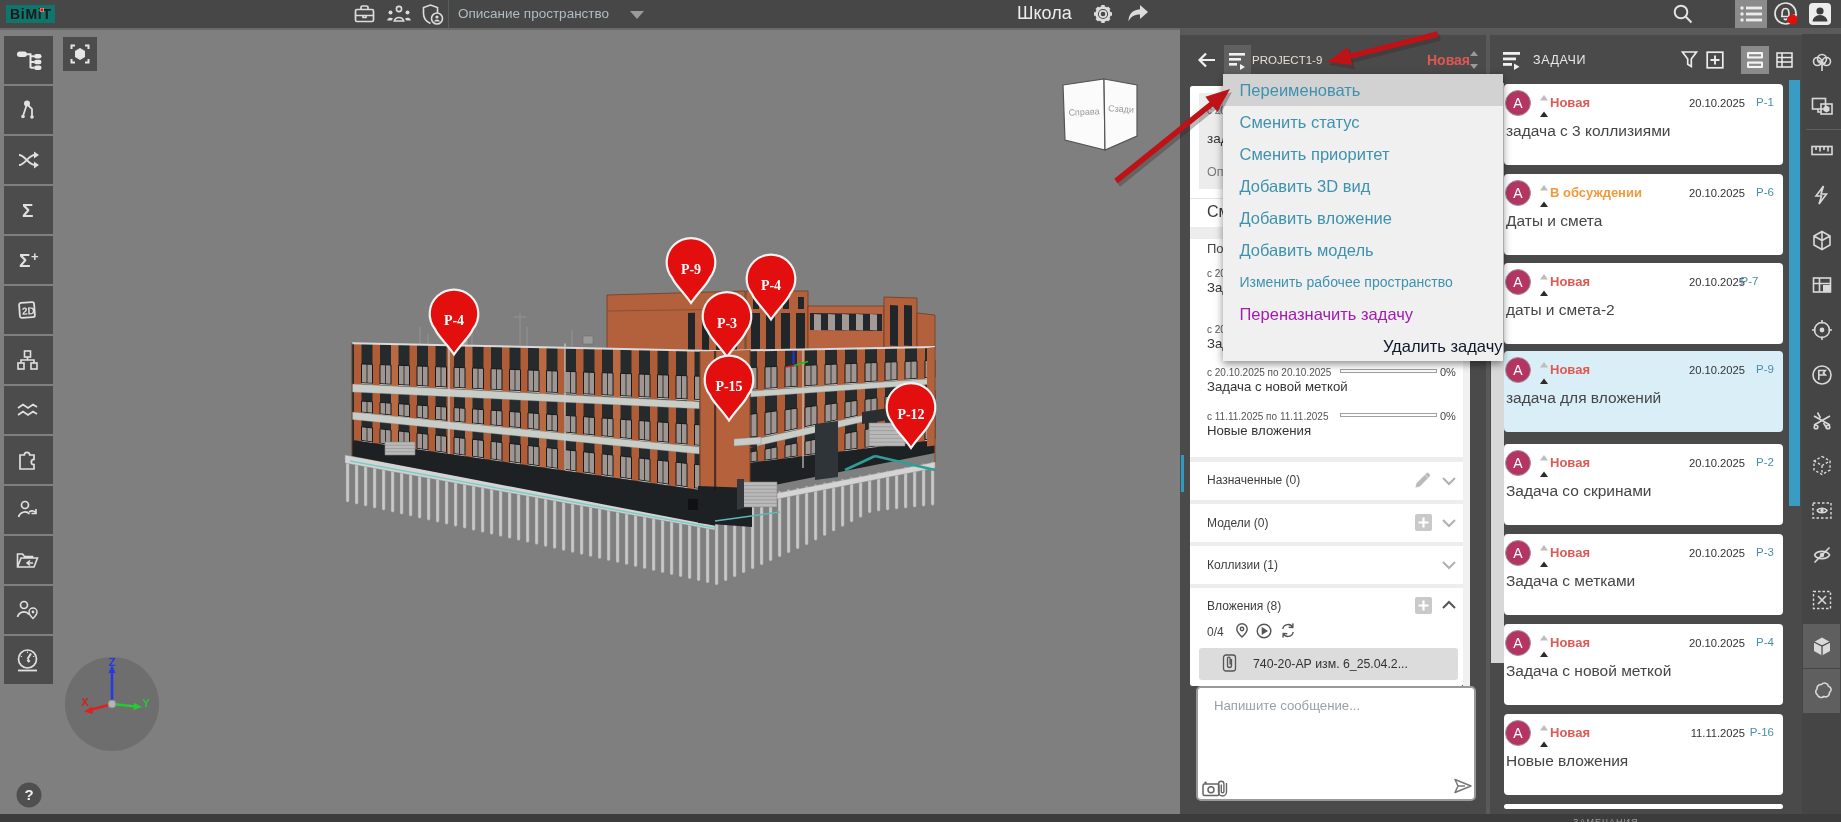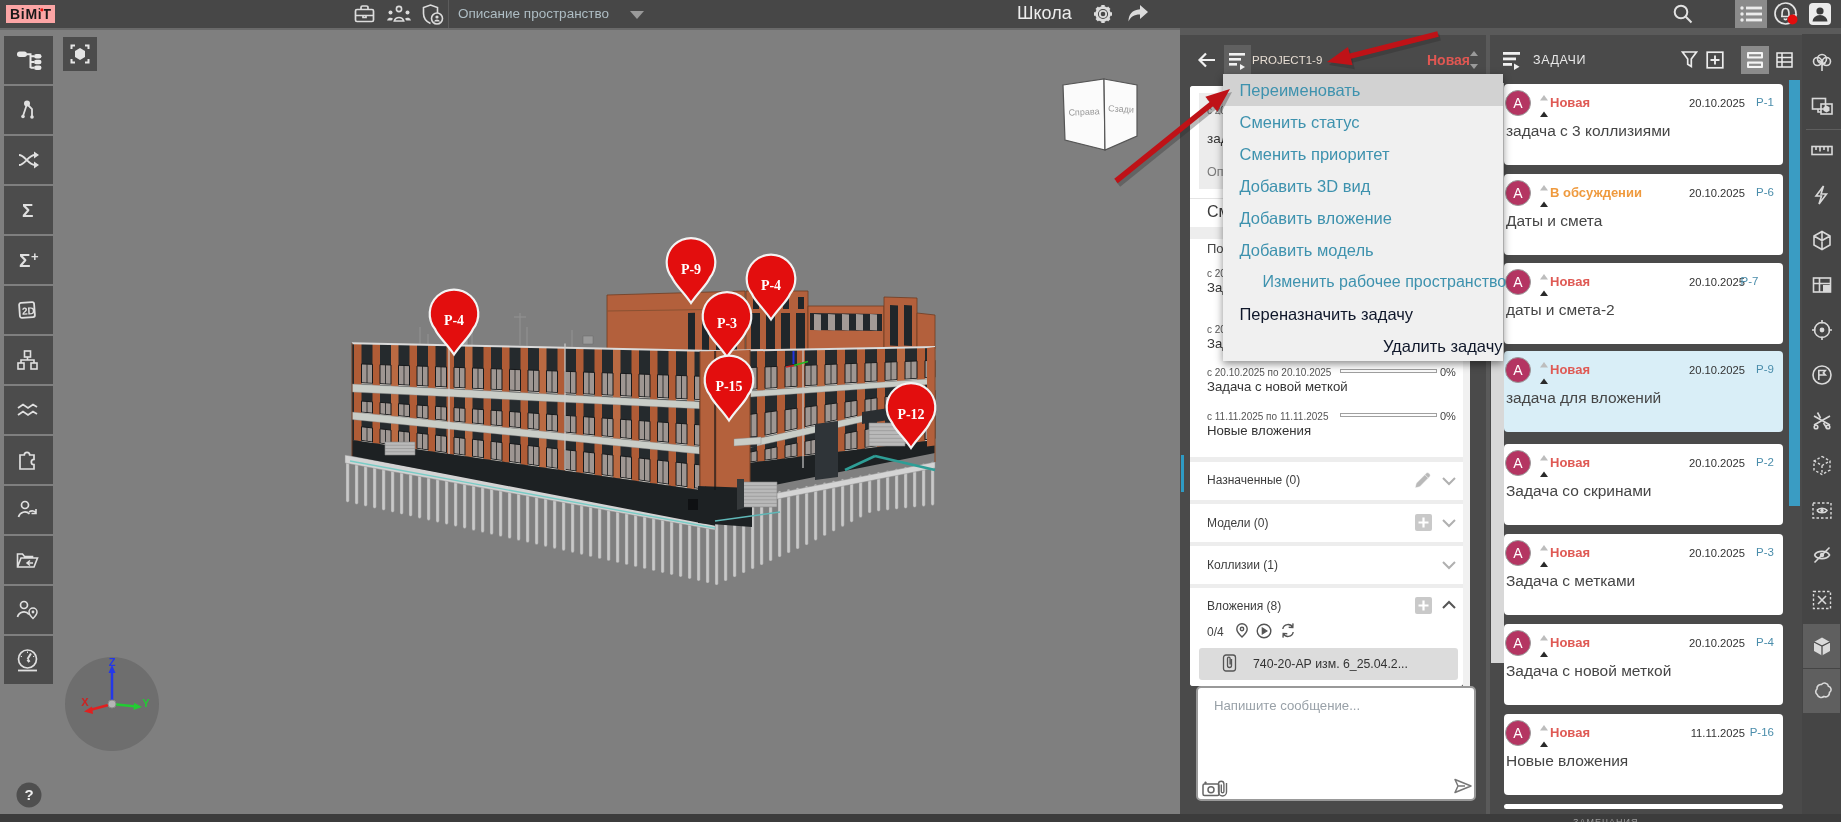--- a/index.html
+++ b/index.html
@@ -6,21 +6,21 @@
 html,body{width:1841px;height:822px;overflow:hidden;background:#7f7f7f;font-family:"Liberation Sans",sans-serif}
 .abs{position:absolute}
 .ic{position:absolute}
 svg{display:block}
 </style>
 </head>
 <body>
 
 <div class="abs" id="topbar" style="left:0;top:0;width:1841px;height:28px;background:#474747;z-index:3"></div>
 <div class="abs" style="left:0;top:28px;width:1180px;height:1.5px;background:#6a6a6a;z-index:3"></div>
-<div class="abs" style="left:6px;top:5px;width:49px;height:18px;background:#fca5a5;z-index:4">
+<div class="abs" style="left:6px;top:5px;width:49px;height:18px;background:#0f766e;z-index:4">
   <svg width="49" height="18">
     <text x="4" y="14" font-family="Liberation Sans" font-size="14" font-weight="bold" fill="#1a1a1a" textLength="41">BiMiT</text>
     <rect x="33.9" y="3.1" width="4" height="3.6" fill="#fff"></rect>
     <rect x="34.3" y="3.3" width="3.2" height="3.2" fill="#e8100c"></rect>
   </svg>
 </div>
 <svg class="ic" style="left:354px;top:4px;z-index:4" width="21" height="20" fill="none" stroke="#dcdcdc" stroke-width="1.7">
   <rect x="1.5" y="5.5" width="18" height="12" rx="1.5"></rect>
   <path d="M7 5.5 V3.5 a1.5 1.5 0 0 1 1.5-1.5 h4 a1.5 1.5 0 0 1 1.5 1.5 V5.5 M1.5 11.5 h18 M9 11 v2.5 h3 V11"></path>
 </svg>
@@ -220,22 +220,22 @@
 
 <div class="abs" style="left:1223px;top:74px;width:280px;height:287px;background:#f0f0f0;z-index:5;box-shadow:0 3px 8px rgba(0,0,0,0.45)">
   <div class="abs" style="left:0;top:0;width:280px;height:32px;background:#d2d2d2"></div>
   <div id="menu">
       <div class="abs" style="left: 16.5px; top: 5px; width: 263px; height: 32px; font-size: 16.5px; color: rgb(62, 146, 174); line-height: 22px;">Переименовать</div>
       <div class="abs" style="left: 16.5px; top: 37px; width: 263px; height: 32px; font-size: 16.5px; color: rgb(62, 146, 174); line-height: 22px;">Сменить статус</div>
       <div class="abs" style="left: 16.5px; top: 69px; width: 263px; height: 32px; font-size: 16.5px; color: rgb(62, 146, 174); line-height: 22px;">Сменить приоритет</div>
       <div class="abs" style="left: 16.5px; top: 101px; width: 263px; height: 32px; font-size: 16.5px; color: rgb(62, 146, 174); line-height: 22px;">Добавить 3D вид</div>
       <div class="abs" style="left: 16.5px; top: 133px; width: 263px; height: 32px; font-size: 16.5px; color: rgb(62, 146, 174); line-height: 22px;">Добавить вложение</div>
       <div class="abs" style="left: 16.5px; top: 165px; width: 263px; height: 32px; font-size: 16.5px; color: rgb(62, 146, 174); line-height: 22px;">Добавить модель</div>
-      <div class="abs" style="left: 16.5px; top: 197px; width: 263px; height: 32px; font-size: 16px; color: rgb(62, 146, 174); line-height: 22px; margin-left: 23px;">Изменить рабочее пространство</div>
-      <div class="abs" style="left: 16.5px; top: 229px; width: 263px; height: 32px; font-size: 16.5px; color: #0f172a; line-height: 22px;">Переназначить задачу</div>
+      <div class="abs" style="left: 16.5px; top: 197px; width: 263px; height: 32px; font-size: 14px; color: rgb(62, 146, 174); line-height: 22px;">Изменить рабочее пространство</div>
+      <div class="abs" style="left: 16.5px; top: 229px; width: 263px; height: 32px; font-size: 16.5px; color: #a21caf; line-height: 22px;">Переназначить задачу</div>
       <div class="abs" style="left: 16.5px; top: 261px; width: 263px; height: 32px; font-size: 16.5px; color: #0f172a; line-height: 22px; text-align: right;">Удалить задачу</div>
     </div>
 </div>
 
 <div class="abs" style="left:1491px;top:83px;width:13px;height:580px;background:#d8d8d8;z-index:3"></div>
 <svg class="ic" style="left:1501px;top:50px;z-index:4" width="22" height="21">
     <g fill="#f0f0f0">
       <rect x="2" y="2" width="17" height="2.8"></rect>
       <rect x="2" y="7.5" width="13" height="2.8"></rect>
       <rect x="2" y="13" width="9" height="2.8"></rect>

